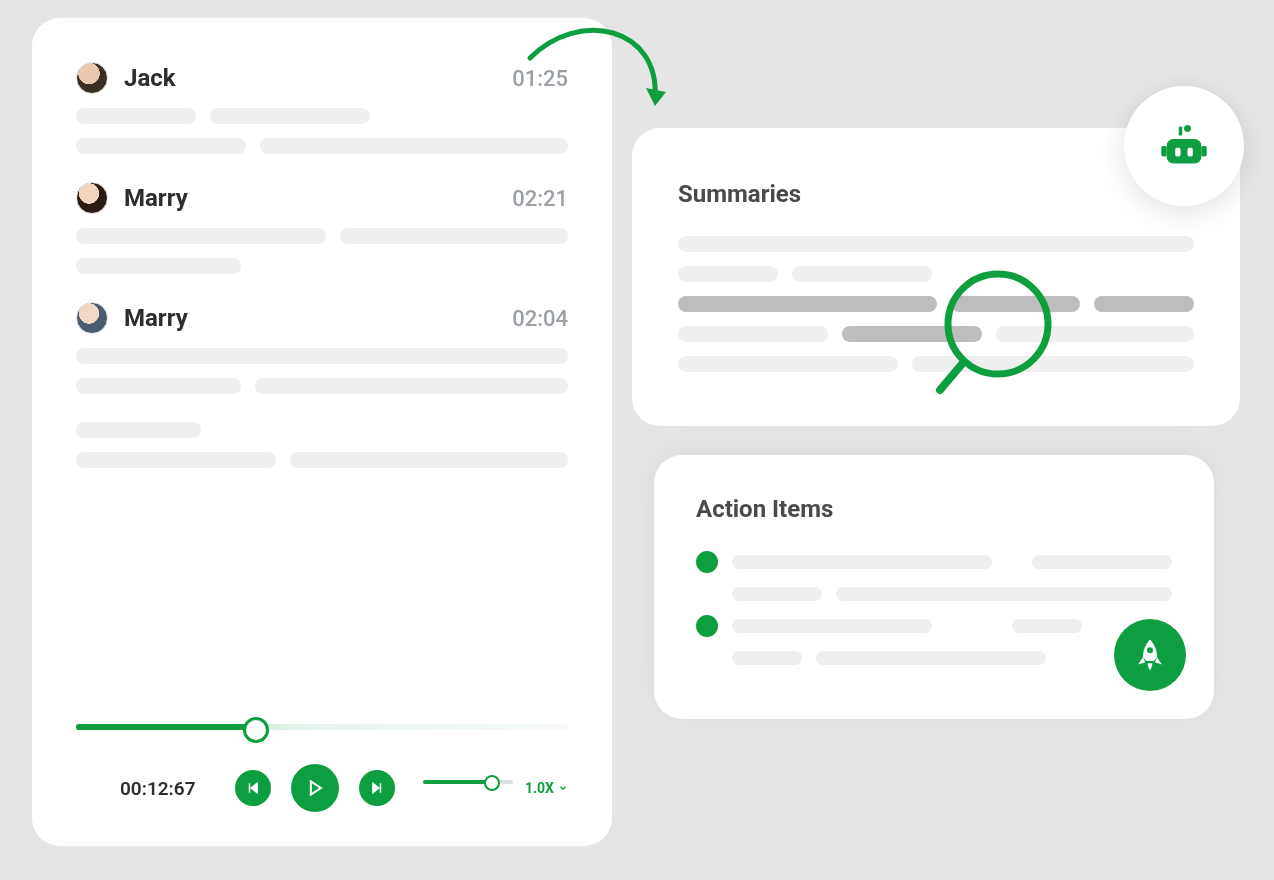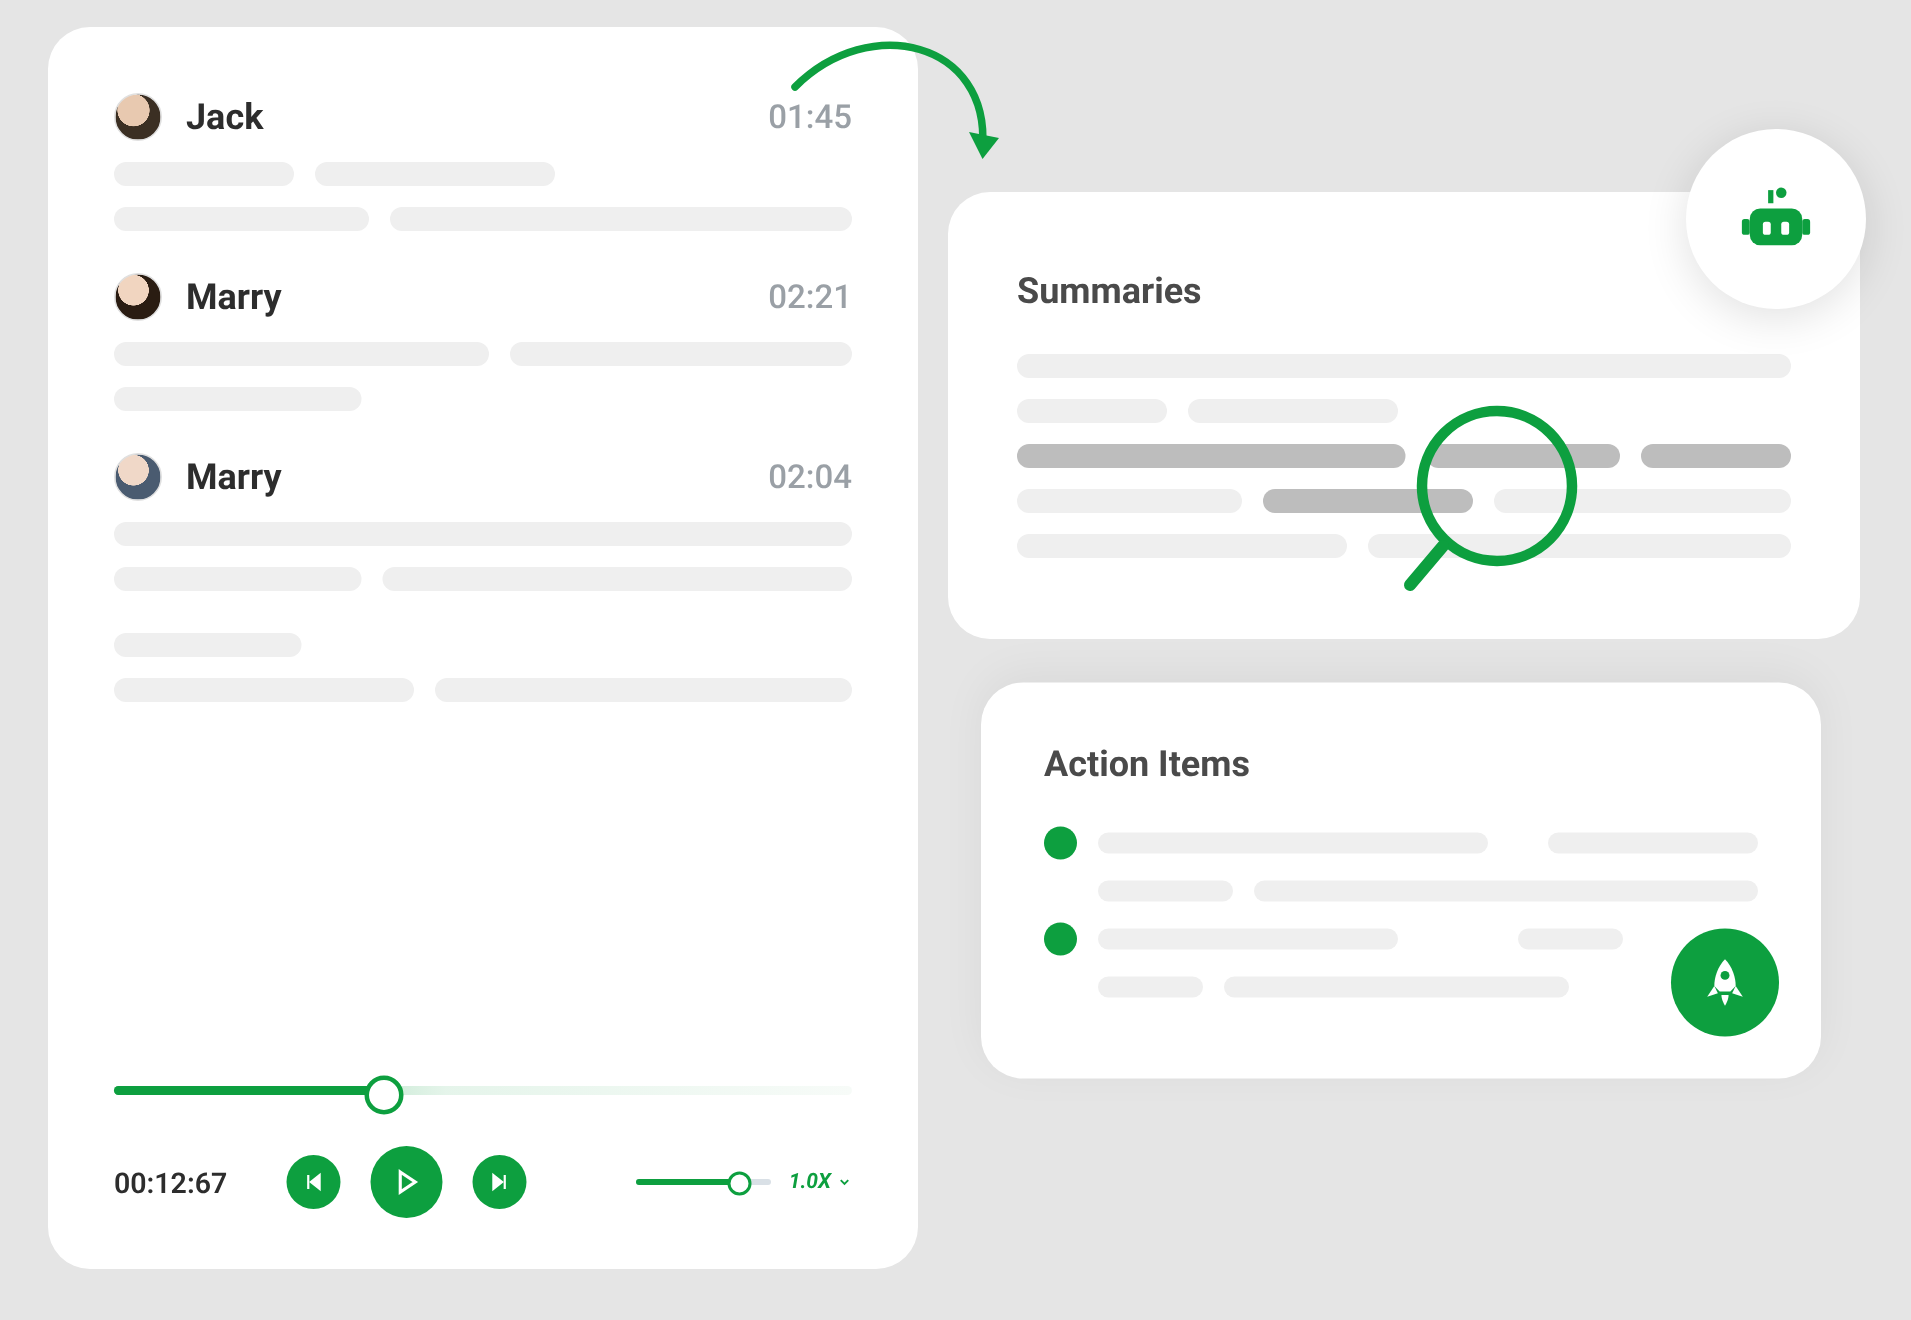--- a/index.html
+++ b/index.html
@@ -29,25 +29,25 @@
   .lines{margin-bottom:28px;}
   .skeleton-row{display:flex;gap:14px;margin-bottom:14px;}
   .sk{height:16px;border-radius:10px;background:var(--grey);}
 
   
   .player{position:absolute;left:44px;right:44px;bottom:34px;}
   .progress{position:relative;height:30px;}
   .progress .track-fill{position:absolute;left:0;top:12px;height:6px;width:35%;background:var(--green);border-radius:4px;}
   .progress .track-fade{position:absolute;left:0;top:12px;height:6px;width:100%;border-radius:4px;background:linear-gradient(to right, var(--green) 0%, var(--green) 10%, #cbead6 45%, #eff7f1 100%);opacity:.5;}
   .progress .knob{position:absolute;top:5px;left:34%;width:20px;height:20px;border:3px solid var(--green);background:#fff;border-radius:50%;}
-  .controls{display:flex;align-items:center;gap:20px;margin-top:22px;}
+  .controls{display:flex;align-items:center;gap:20px;margin-top:22px;margin-left:44px;}
   .clock{font-size:19px;font-weight:600;color:var(--text);flex:0 0 95px;}
   .circle-btn{width:36px;height:36px;border-radius:50%;background:var(--green);display:flex;align-items:center;justify-content:center;color:#fff;cursor:pointer;}
   .circle-btn.big{width:48px;height:48px;}
-  .speed-wrap{margin-left:auto;display:flex;align-items:center;gap:12px;font-style:italic;}
+  .speed-wrap{margin-left:auto;display:flex;align-items:flex-start;gap:12px;}
   .speed-track{position:relative;width:90px;height:4px;border-radius:3px;background:#d9e0e6;}
   .speed-fill{position:absolute;inset:0 30% 0 0;background:var(--green);border-radius:3px;}
   .speed-knob{position:absolute;top:-5px;left:68%;width:12px;height:12px;border:2px solid var(--green);background:#fff;border-radius:50%;}
   .speed-label{font-size:14px;font-weight:700;color:var(--green);display:flex;align-items:center;gap:4px;}
 
   
   .arrow{position:absolute;left:510px;top:18px;}
 
   
   .summ{left:632px;top:128px;width:608px;padding:52px 46px 40px 46px;}
@@ -73,21 +73,21 @@
 
 <div class="stage">
 
   <div class="card transcript">
 
     <div class="speaker-row">
       <div class="sp-left">
         <div class="avatar a1"></div>
         <div class="sp-name">Jack</div>
       </div>
-      <div class="sp-time">01:45</div>
+      <div class="sp-time">01:25</div>
     </div>
     <div class="lines">
       <div class="skeleton-row">
           <div class="sk" style="width:120px"></div>
           <div class="sk" style="width:160px"></div>
         </div>
       <div class="skeleton-row">
           <div class="sk" style="width:170px"></div>
           <div class="sk" style="flex:1"></div>
         </div>

